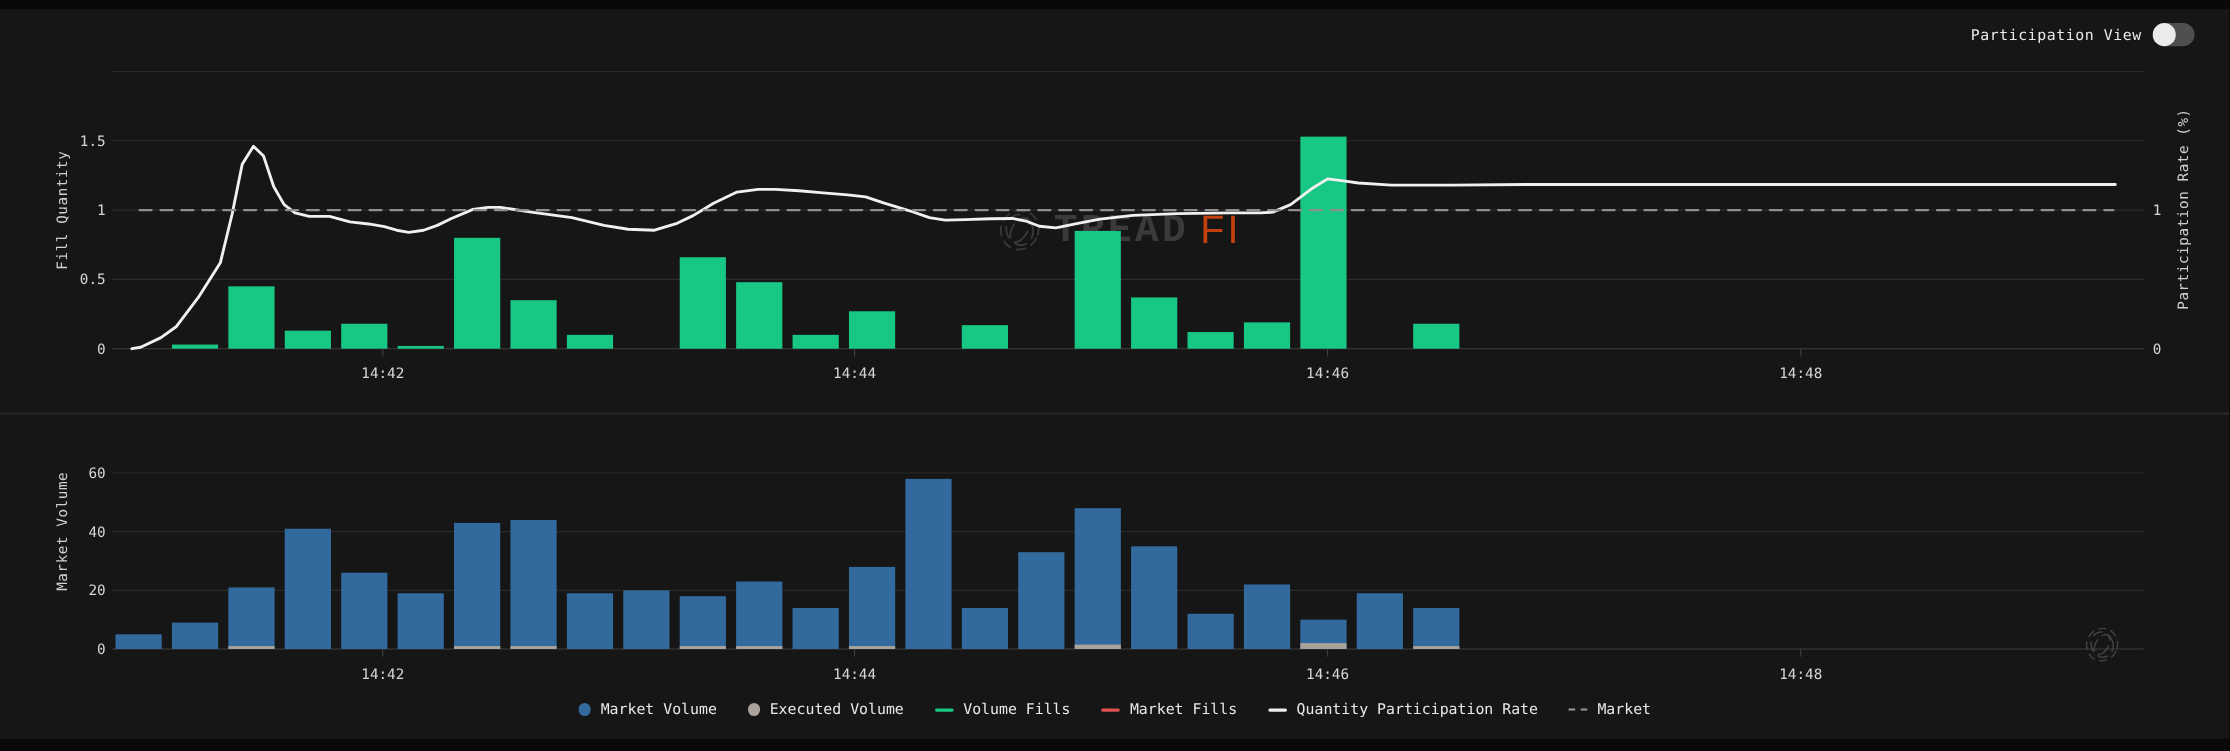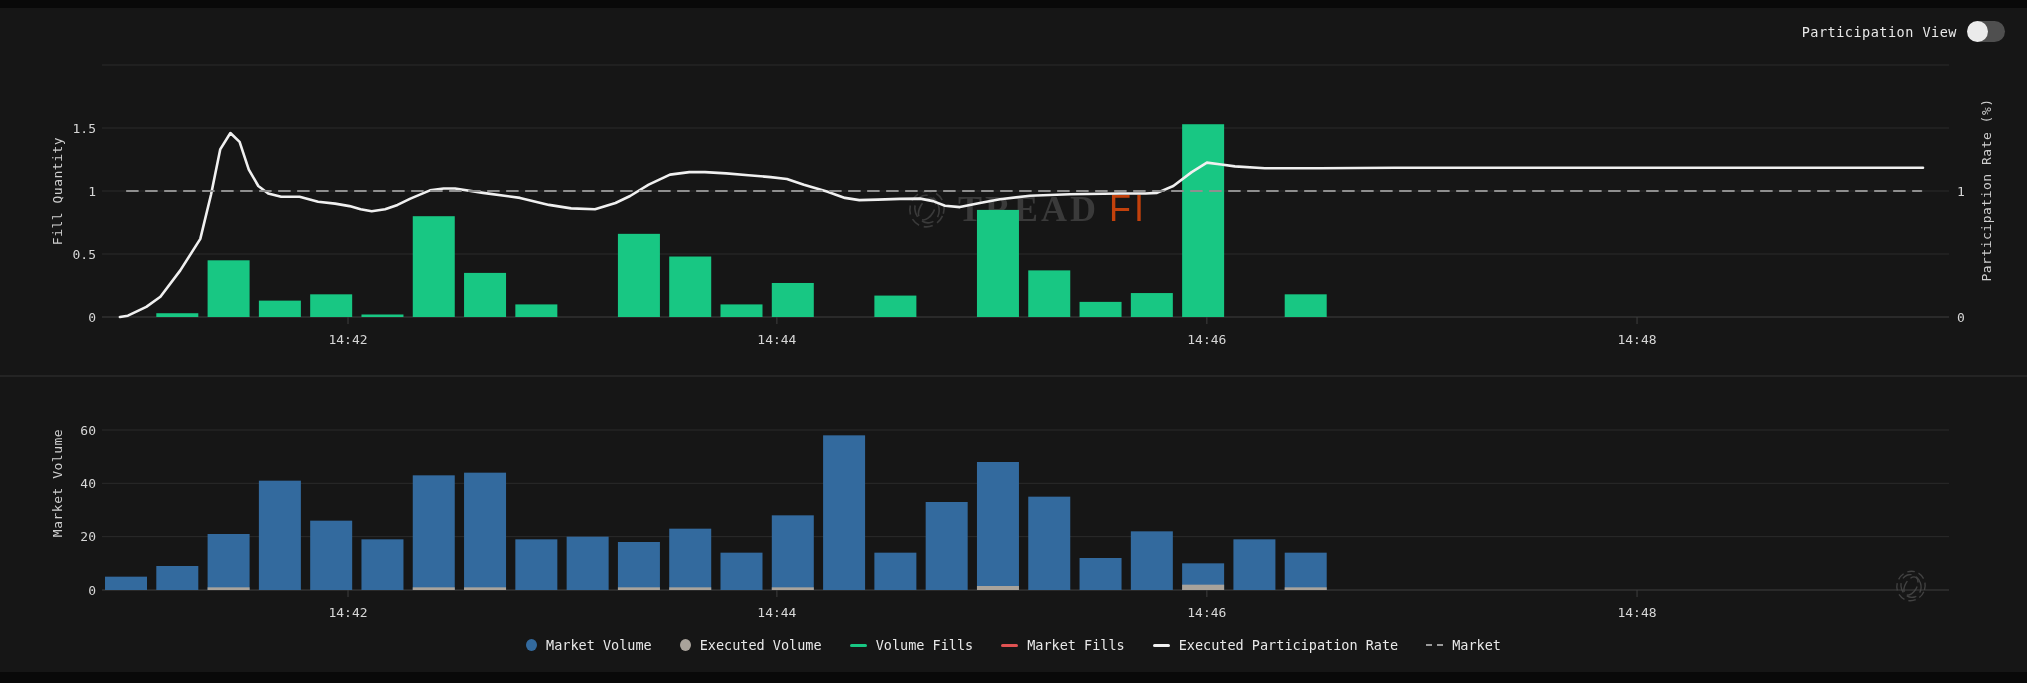--- a/index.html
+++ b/index.html
@@ -6,26 +6,26 @@
   .canvas{
     position:relative;width:2027px;height:683px;overflow:hidden;
     background:#090909;font-family:"DejaVu Sans Mono","Liberation Mono",monospace;
   }
   .panel{position:absolute;left:0;top:8px;width:2027px;height:664px;background:#161616;}
   .chart-svg{position:absolute;left:0;top:0;width:2027px;height:683px;z-index:2;}
   .vlabel{
     position:absolute;z-index:3;white-space:nowrap;font-size:13px;color:#cfcfcf;
     transform:translate(-50%,-50%) rotate(-90deg);letter-spacing:.5px;
   }
-  .toggle-row{position:absolute;top:21px;right:22px;display:flex;align-items:center;gap:12px;z-index:5;}
+  .toggle-row{position:absolute;top:21px;right:32px;display:flex;align-items:center;gap:12px;z-index:5;}
   .toggle-label{font-size:13.5px;color:#e9e9e9;letter-spacing:.5px;}
   .switch{position:relative;width:36px;height:21px;border-radius:11px;background:#4f4f4f;cursor:pointer;}
   .knob{position:absolute;left:-2px;top:0px;width:21px;height:21px;border-radius:50%;background:#ebebeb;}
   .watermark{position:absolute;left:906px;top:186px;display:flex;align-items:center;gap:10px;z-index:1;}
-  .wm-bold{font-size:36px;font-weight:700;color:#3a3a3a;letter-spacing:3px;font-family:Liberation Serif, serif;}
+  .wm-bold{font-size:36px;font-weight:700;color:#3a3a3a;letter-spacing:3px;font-family:Liberation Mono, monospace;}
   .wm-light{font-size:36px;font-weight:400;color:#c2410c;letter-spacing:3px;font-family:"Liberation Sans",sans-serif;}
   .corner-logo{position:absolute;left:1893px;top:567px;z-index:3;opacity:.85;}
   .legend{position:absolute;left:0;right:0;top:637px;display:flex;justify-content:center;align-items:center;gap:28px;z-index:4;}
   .legend-item{display:flex;align-items:center;gap:9px;cursor:pointer;}
   .legend-item span.lbl{font-size:13.5px;color:#e8e8e8;}
   .mk-dot{width:11px;height:12px;border-radius:50%;display:inline-block;}
   .mk-line{width:17px;height:3px;border-radius:2px;display:inline-block;}
   .mk-dash{width:17px;height:0;border-top:2px dashed #9a9a9a;display:inline-block;}
   .strip{position:absolute;left:0;right:0;background:#090909;z-index:6;}
   .strip.top{top:0;height:8px;}
@@ -184,21 +184,21 @@
       <span class="legend-item">
         <span class="mk-line" style="background: rgb(24, 199, 131);"></span>
         <span class="lbl">Volume Fills</span>
       </span>
       <span class="legend-item">
         <span class="mk-line" style="background: rgb(224, 82, 82);"></span>
         <span class="lbl">Market Fills</span>
       </span>
       <span class="legend-item">
         <span class="mk-line" style="background: rgb(240, 240, 240);"></span>
-        <span class="lbl">Executed Participation Rate</span>
+        <span class="lbl">Quantity Participation Rate</span>
       </span>
       <span class="legend-item">
         <span class="mk-dash" style="border-top-color: rgb(154, 154, 154);"></span>
         <span class="lbl">Market</span>
       </span>
     </div>
 
   <div class="strip top"></div>
   <div class="strip bottom"></div>
 </div>

